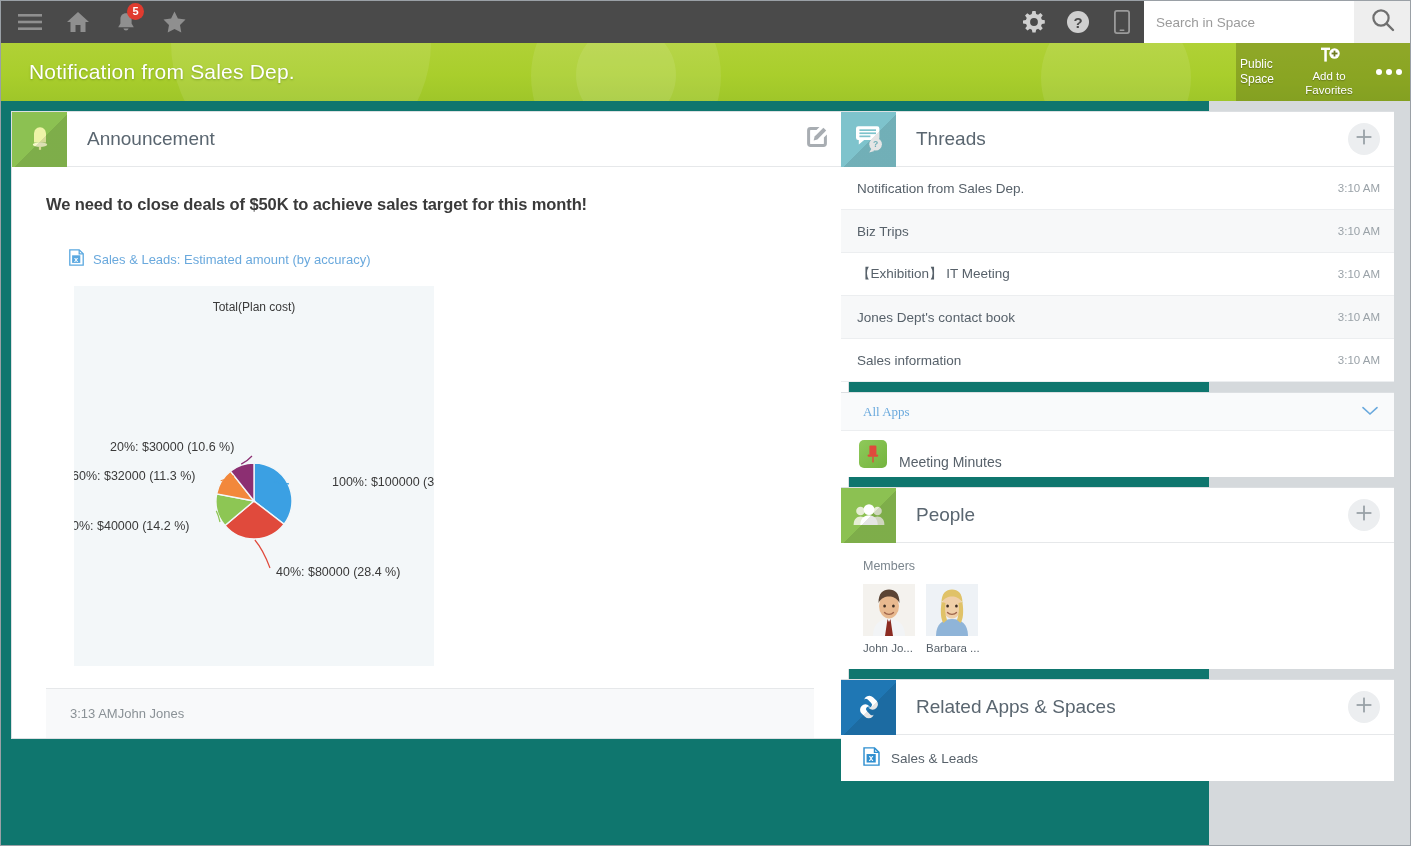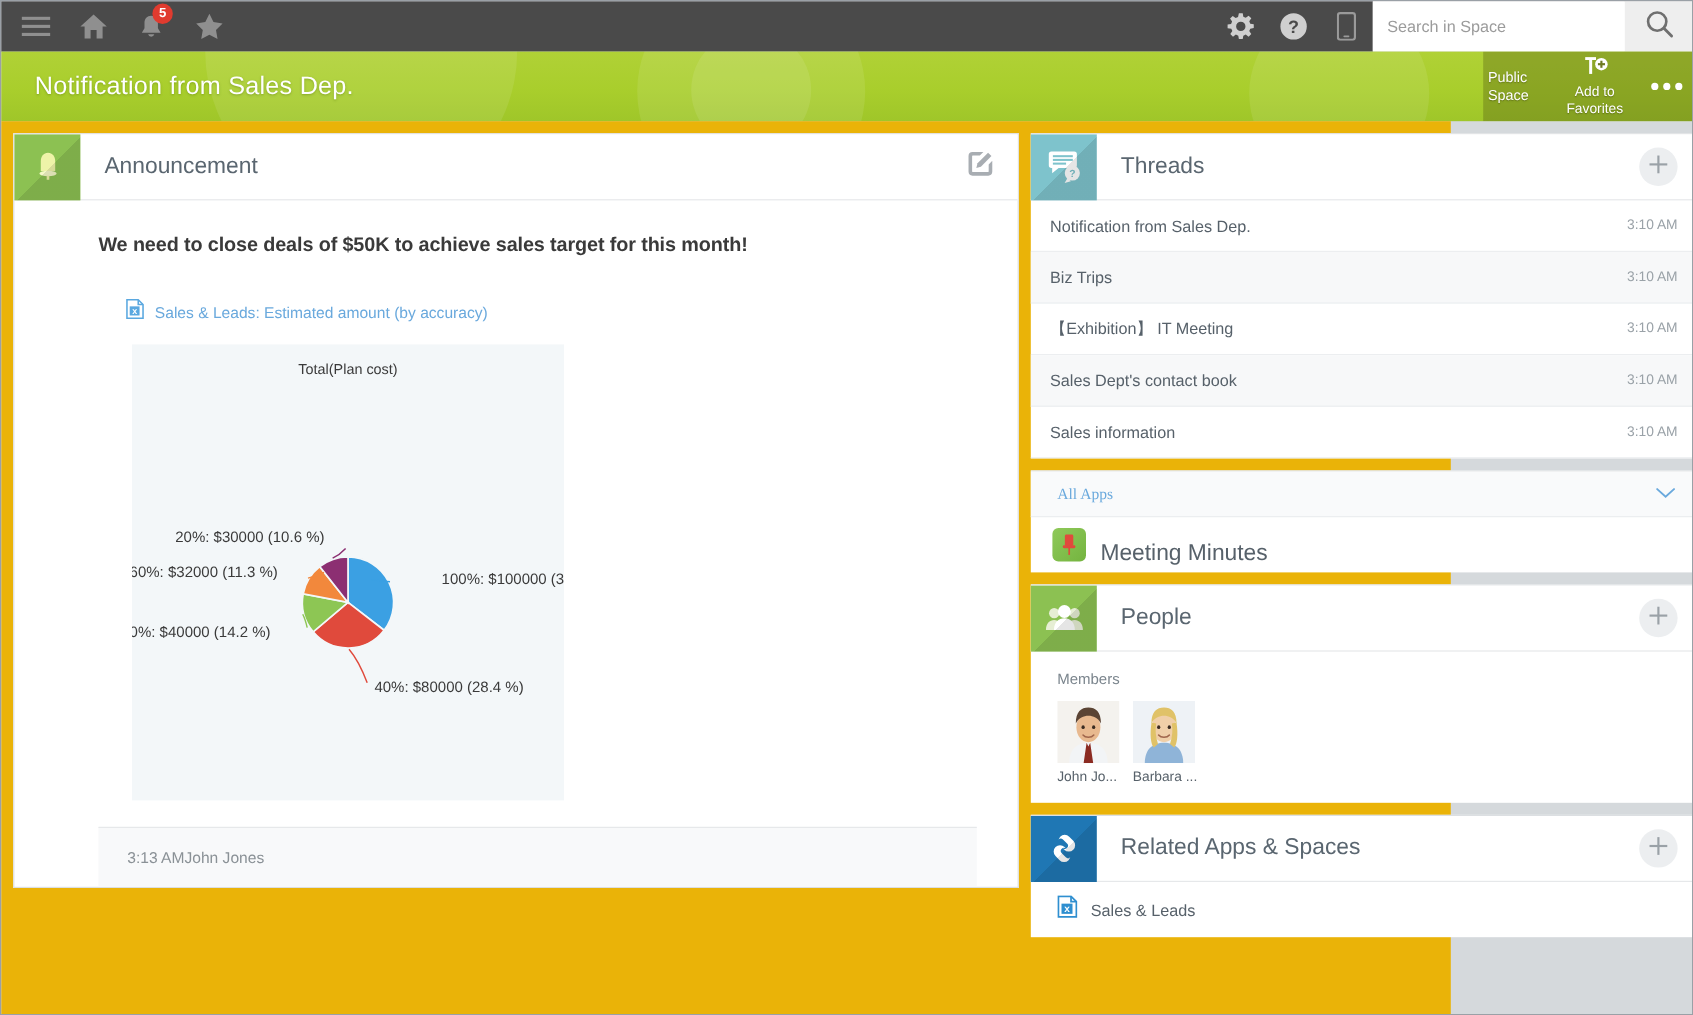--- a/index.html
+++ b/index.html
@@ -105,21 +105,21 @@
   .ba-more {
     flex: 1; display: flex; align-items: center; justify-content: center;
     gap: 4px; cursor: pointer;
   }
   .ba-more i { width: 6px; height: 6px; border-radius: 50%; background: #fff; display: block; }
 
   
   .content {
     position: absolute; left: 0; top: 100px;
     width: 1208px; height: 746px;
-    background: #eab308;
+    background: #0f766e;
   }
 
   
   .left-col { position: absolute; left: 10px; top: 10px; width: 838px; }
   .card {
     background: #ffffff;
     border: 1px solid #dcdfe2;
   }
   .panel-head {
     height: 55px; display: flex; align-items: center;
@@ -148,21 +148,21 @@
     position: absolute; right: 20px; top: 50%; transform: translateY(-50%);
     cursor: pointer;
   }
   .panel-plus {
     position: absolute; right: 14px; top: 50%; transform: translateY(-50%);
     width: 32px; height: 32px; border-radius: 50%;
     background: #eceef0;
     display: flex; align-items: center; justify-content: center;
     cursor: pointer;
   }
-  .ann-body { padding: 28px 34px 0 34px; margin-left: 36px; }
+  .ann-body { padding: 28px 34px 0 34px; }
   .ann-head {
     font-size: 16.5px; font-weight: bold; color: #3a3a3a; letter-spacing: -0.1px;
   }
   .ann-link {
     margin-top: 35px; display: flex; align-items: center; gap: 9px;
     padding-left: 23px;
   }
   .ann-link a {
     color: #6aa9dd; font-size: 13px; text-decoration: none; cursor: pointer;
   }
@@ -179,21 +179,21 @@
   .chart-svg { position: absolute; left: 0; top: 0; }
   .ann-foot {
     margin-top: 22px; height: 50px;
     border-top: 1px solid #e6e8ea;
     background: #f8f9fa;
     display: flex; align-items: center; padding-left: 24px; 
     font-size: 13px; color: #8a9196;
   }
 
   
-  .right-col { position: absolute; left: 858px; top: 10px; width: 553px; }
+  .right-col { position: absolute; left: 840px; top: 10px; width: 553px; }
   .rpanel { background: #fff; border-top: 1px solid #dcdfe2; margin-bottom: 10px; }
   .rpanel.last { margin-bottom: 0; }
   .list-row {
     height: 43px; display: flex; align-items: center;
     padding: 0 14px 0 16px;
     border-bottom: 1px solid #eceef0;
     cursor: pointer;
   }
   .list-row.alt { background: #f7f8f9; }
   .list-row .lr-label { font-size: 13.5px; color: #57616a; }
@@ -210,21 +210,21 @@
   .app-row {
     height: 46px; display: flex; align-items: center; gap: 12px;
     padding-left: 18px; cursor: pointer;
   }
   .app-ico {
     width: 28px; height: 28px; border-radius: 5px;
     background: linear-gradient(135deg, #8fc95a 0%, #74b43f 100%);
     display: flex; align-items: center; justify-content: center;
     position: relative; overflow: hidden;
   }
-  .app-row .name { font-size: 19px; color: #57616a; margin-top: 15px; }
+  .app-row .name { font-size: 14px; color: #57616a; margin-top: 15px; }
   .ppl-body { padding: 16px 0 15px 22px; }
   .ppl-members { font-size: 12.5px; color: #7b858d; margin-bottom: 11px; }
   .avatars { display: flex; gap: 11px; }
   .av { width: 52px; cursor: pointer; }
   .av .pic {
     width: 52px; height: 52px; overflow: hidden; position: relative;
   }
   .av .nm {
     margin-top: 6px; font-size: 11.5px; color: #57616a;
     text-align: left; white-space: nowrap;
@@ -465,21 +465,21 @@
             </div>
             <div class="list-row alt">
               <span class="lr-label">Biz Trips</span>
               <span class="lr-time">3:10 AM</span>
             </div>
             <div class="list-row">
               <span class="lr-label">【Exhibition】 IT Meeting</span>
               <span class="lr-time">3:10 AM</span>
             </div>
             <div class="list-row alt">
-              <span class="lr-label">Sales Dept's contact book</span>
+              <span class="lr-label">Jones Dept's contact book</span>
               <span class="lr-time">3:10 AM</span>
             </div>
             <div class="list-row">
               <span class="lr-label">Sales information</span>
               <span class="lr-time">3:10 AM</span>
             </div>
           </div>
       </div>
 
       <div class="rpanel">

